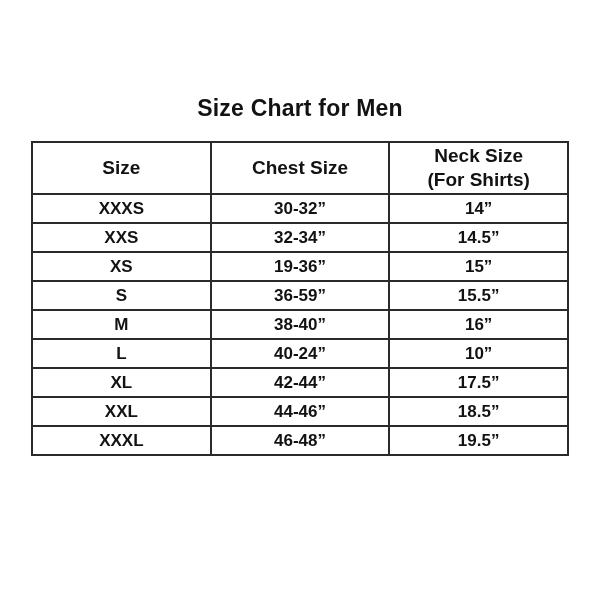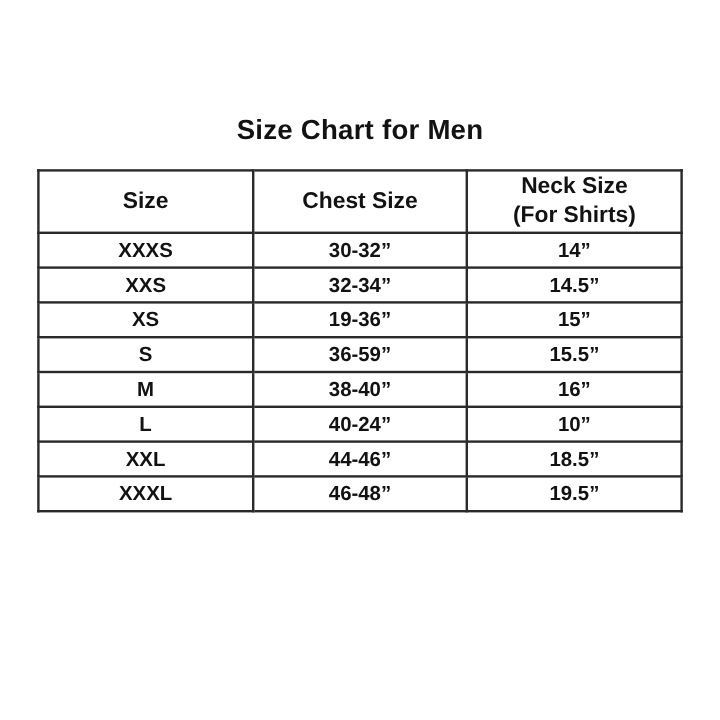--- a/index.html
+++ b/index.html
@@ -95,20 +95,25 @@
           <td>M</td>
           <td>38-40”</td>
           <td>16”</td>
         </tr>
         <tr>
           <td>L</td>
           <td>40-24”</td>
           <td>10”</td>
         </tr>
         <tr>
+          <td>XL</td>
+          <td>42-44”</td>
+          <td>17.5”</td>
+        </tr>
+        <tr>
           <td>XXL</td>
           <td>44-46”</td>
           <td>18.5”</td>
         </tr>
         <tr>
           <td>XXXL</td>
           <td>46-48”</td>
           <td>19.5”</td>
         </tr>
       </tbody>

